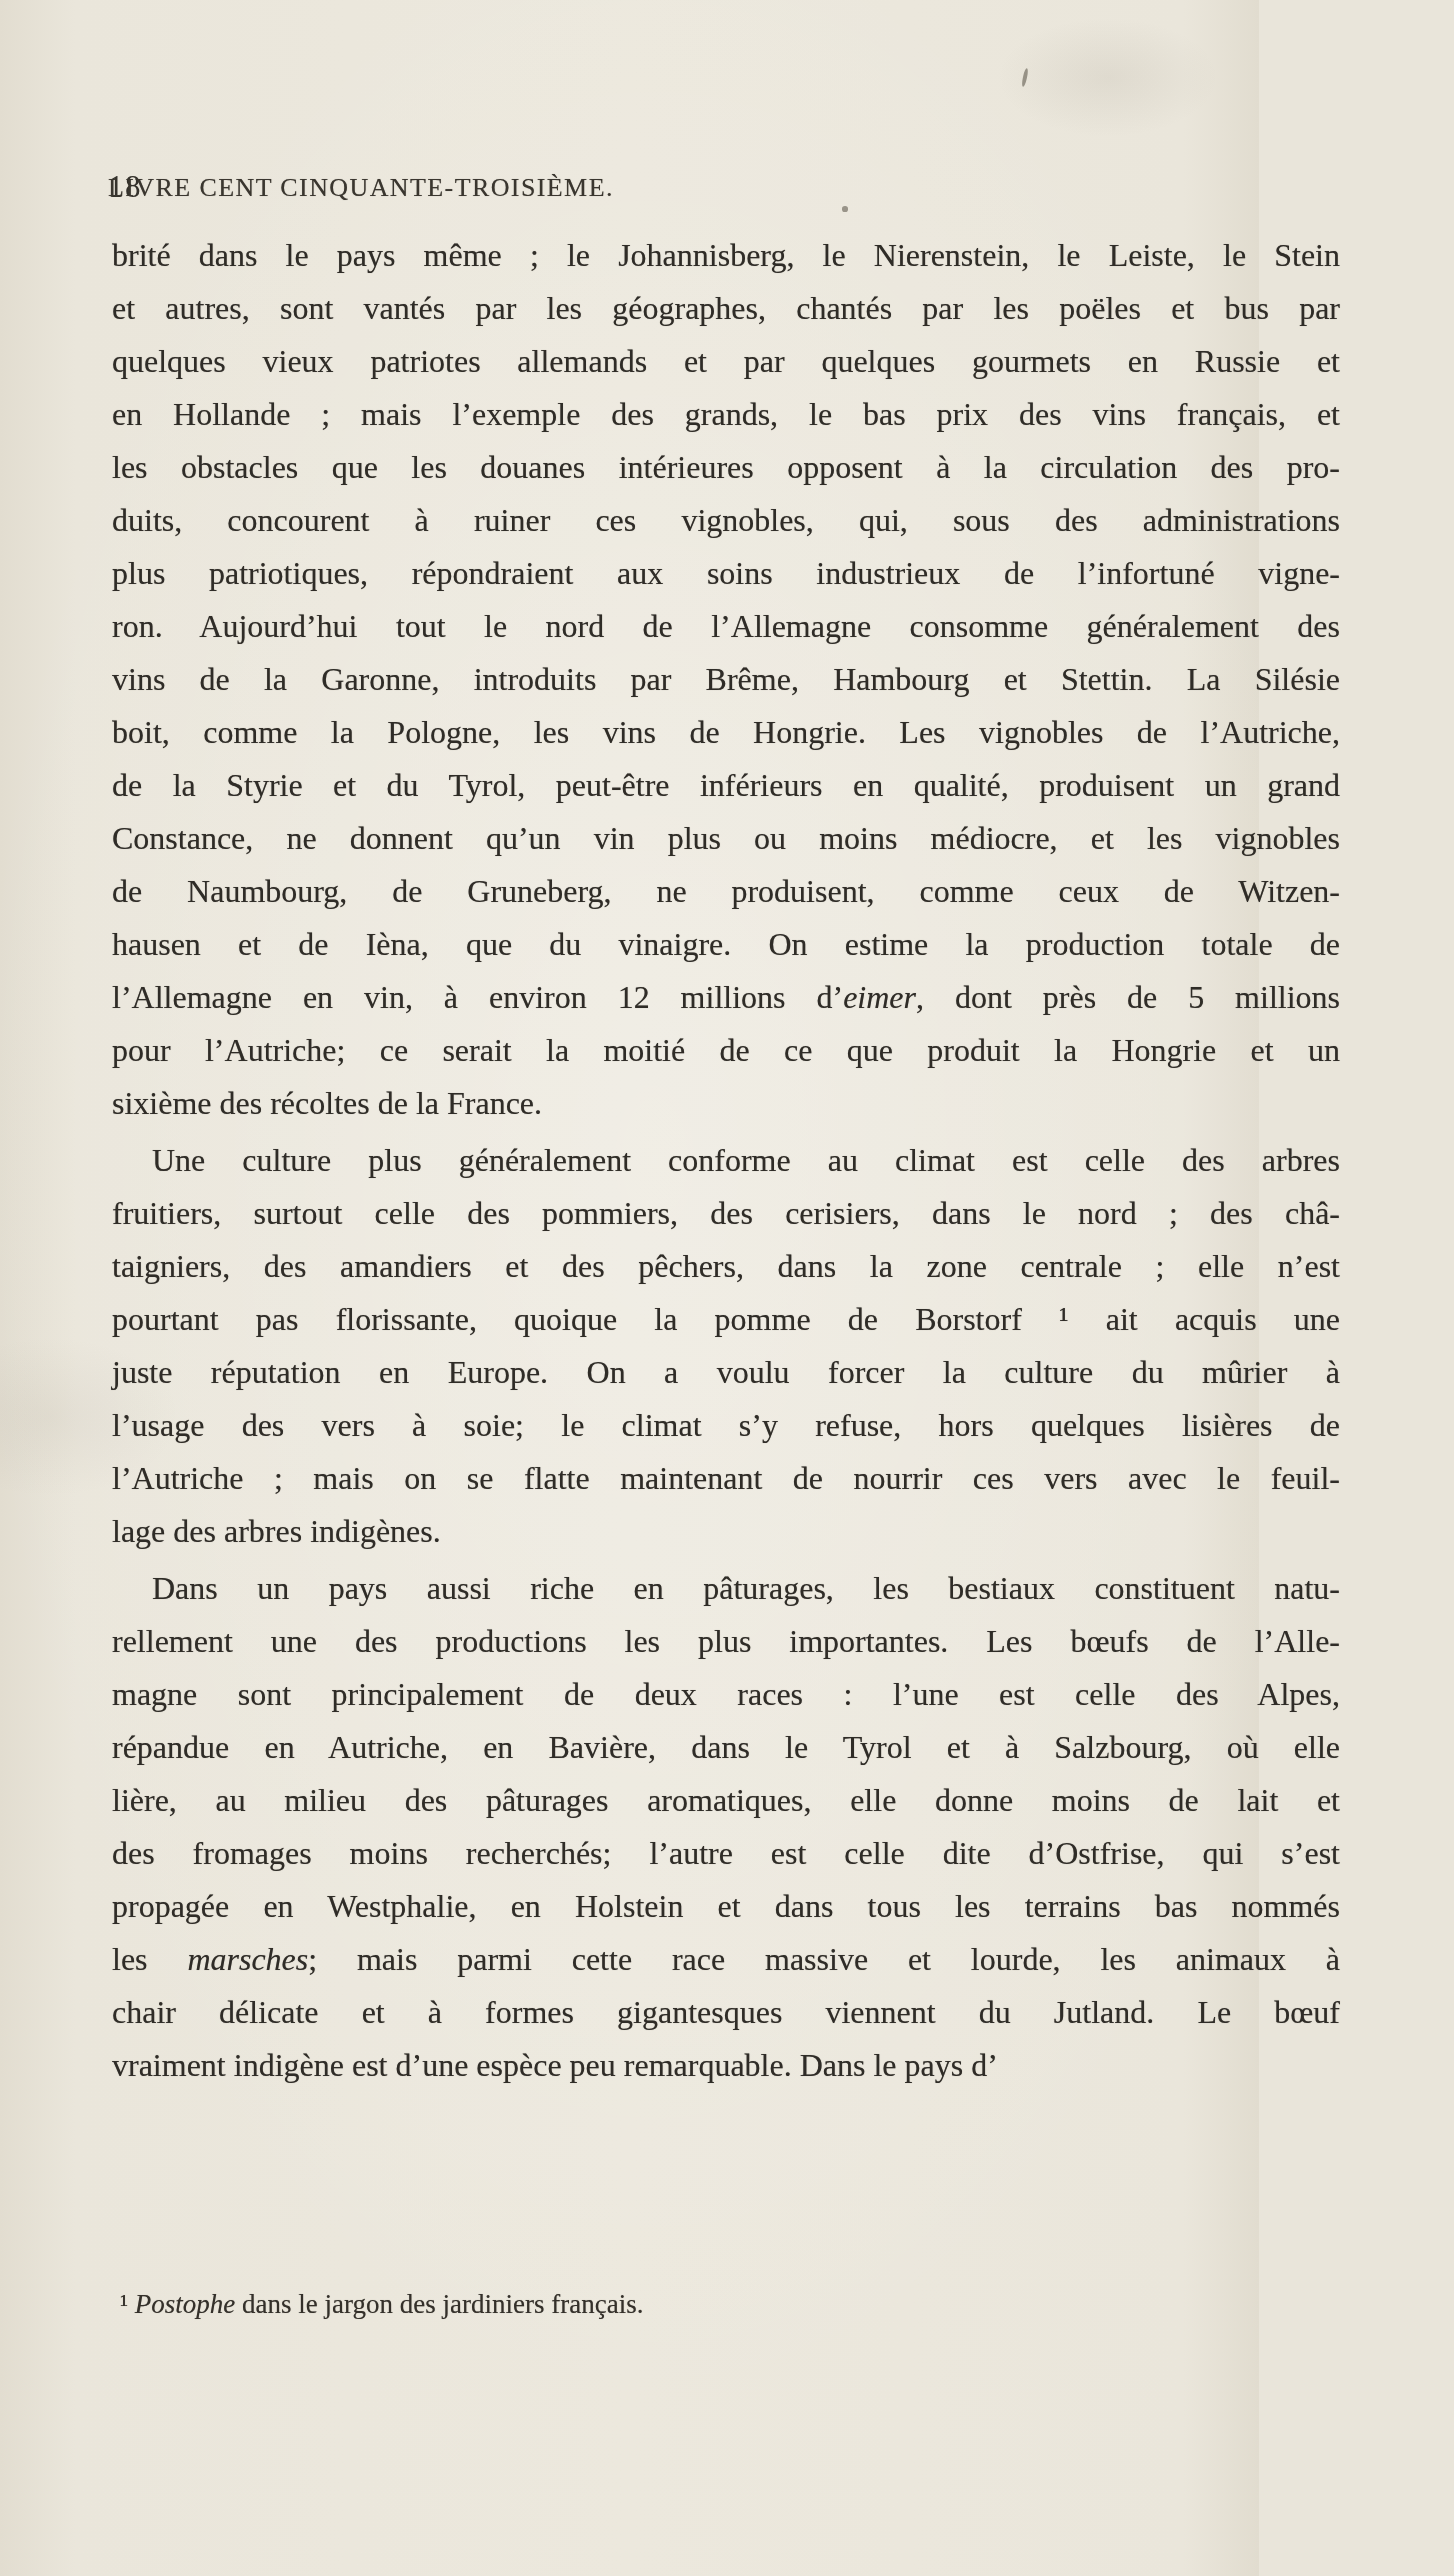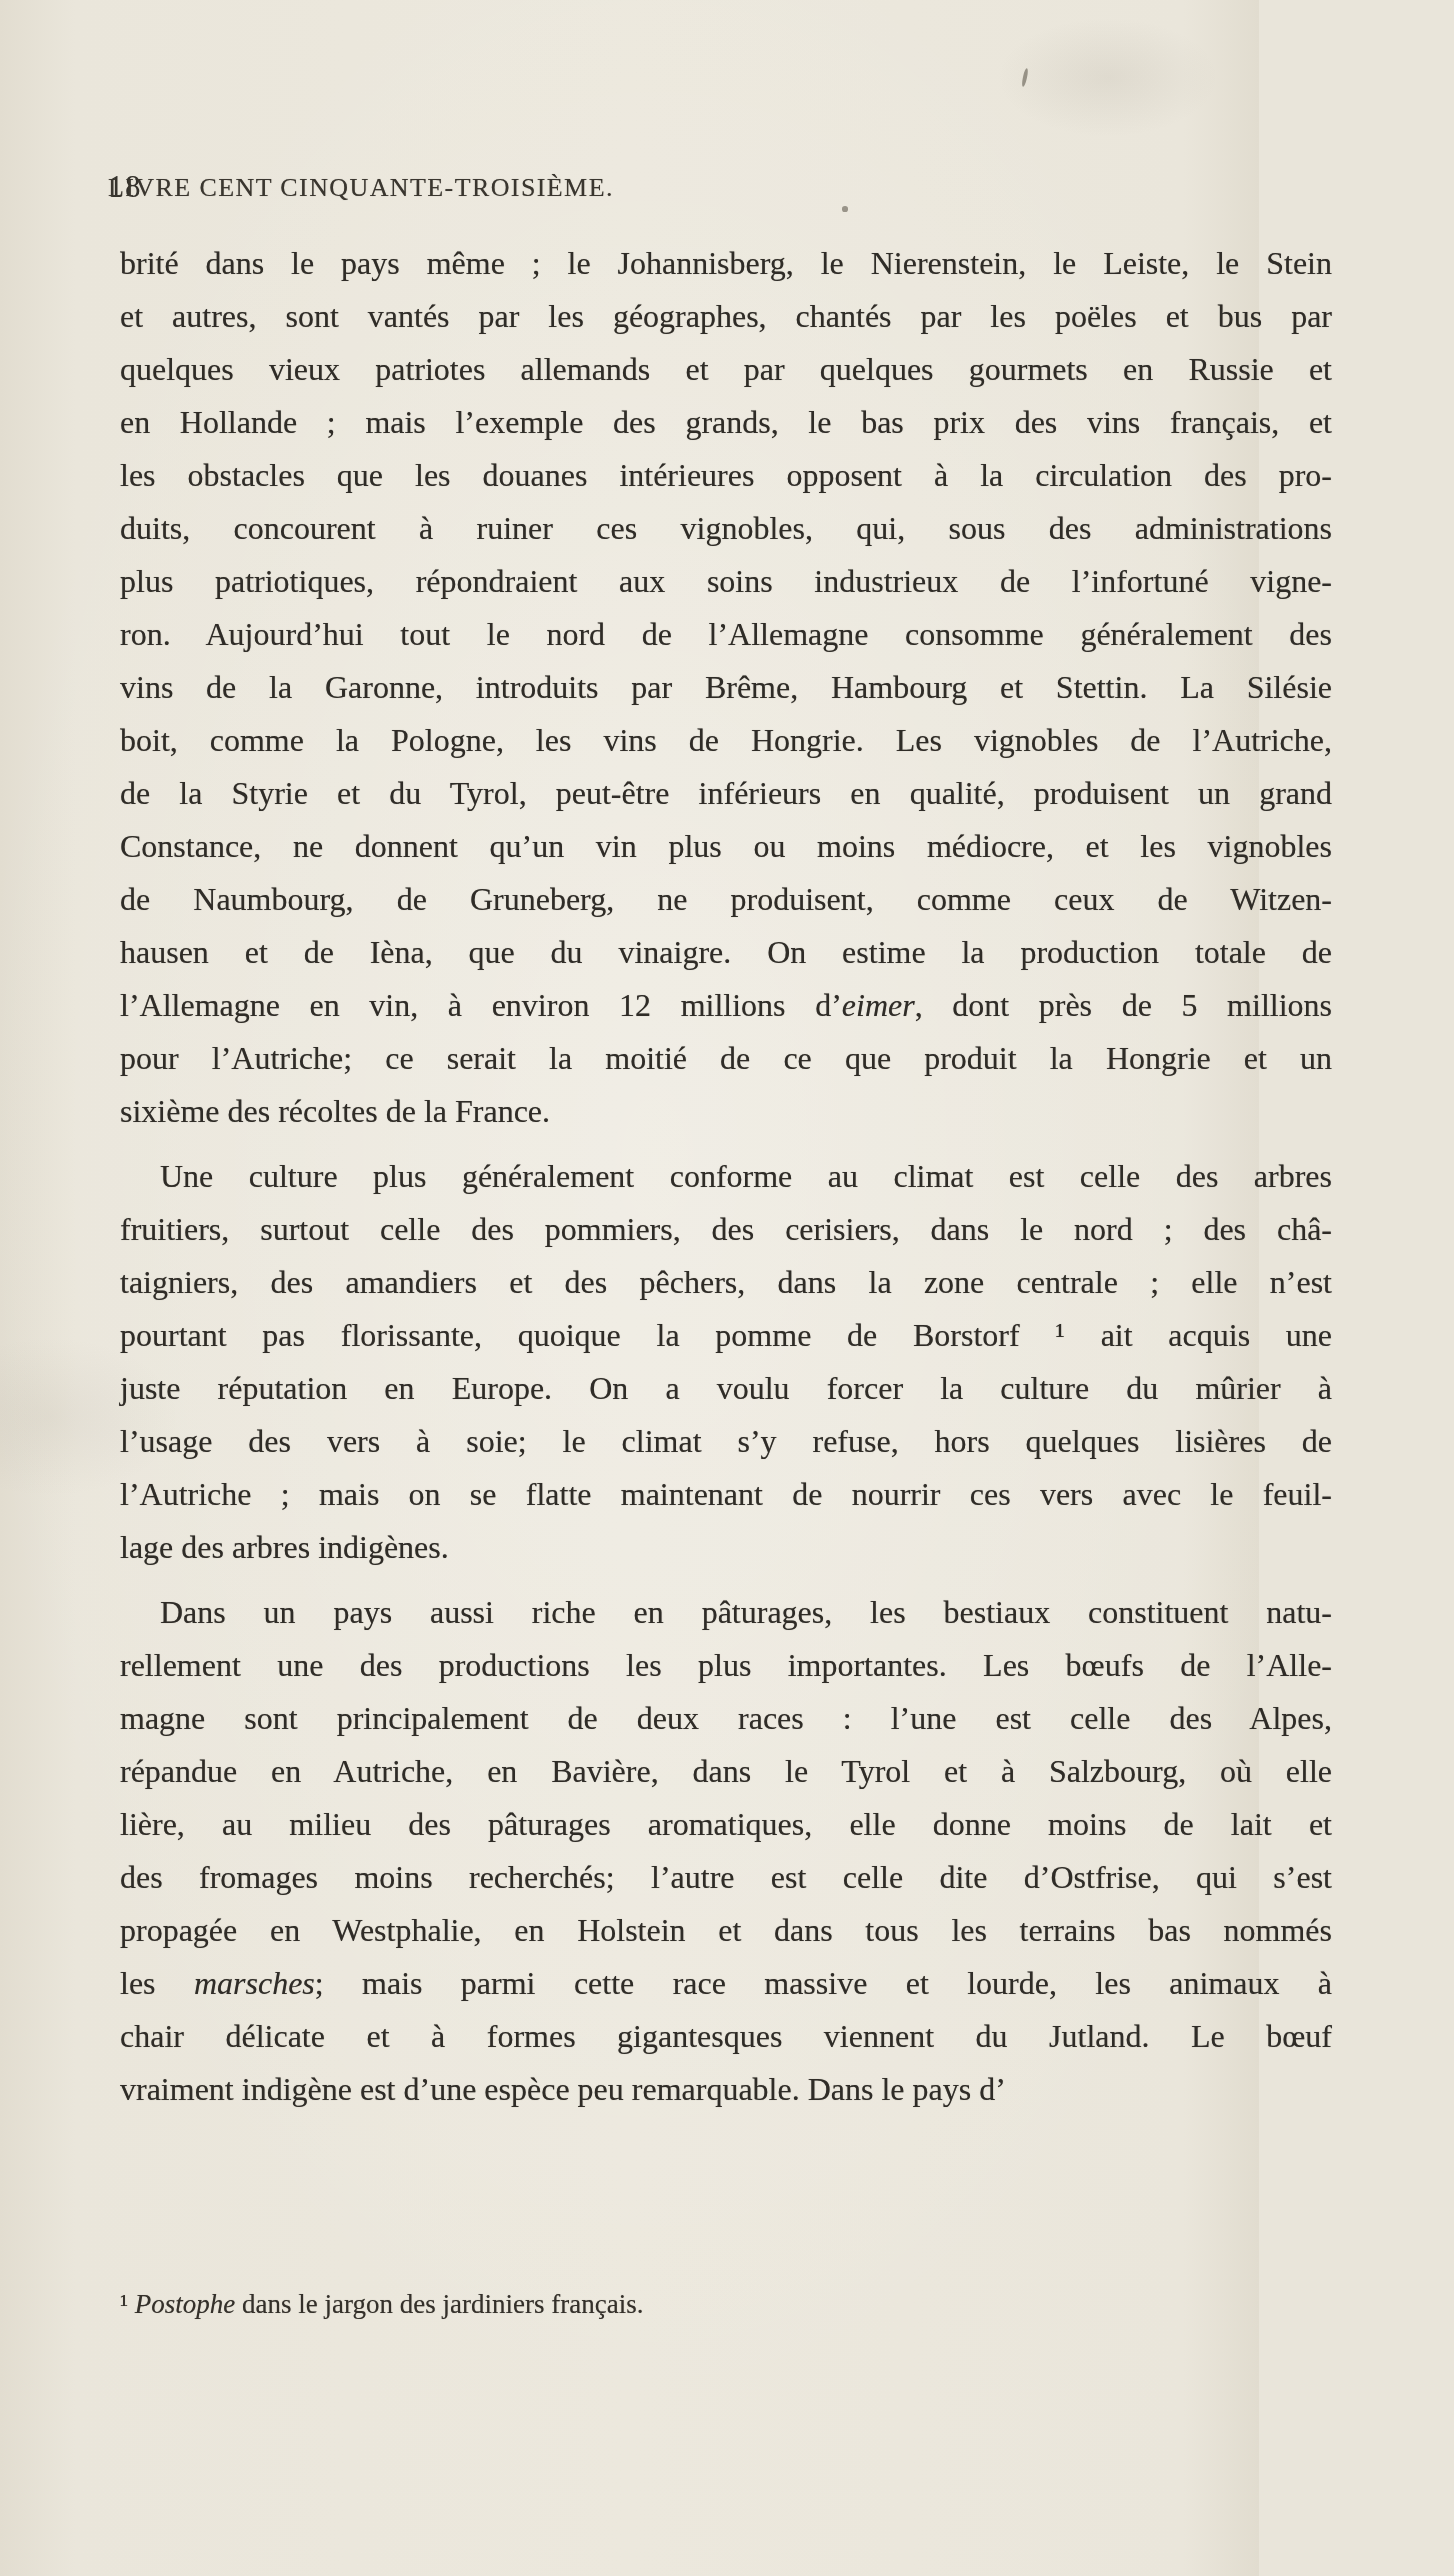--- a/index.html
+++ b/index.html
@@ -53,21 +53,21 @@
   .text-block {
     position: absolute;
     top: 225px;
     left: 108px;
     width: 1236px;
     font-size: 32px;
     line-height: 53px;
     color: #2f2c27;
     text-shadow: 0 0 0.7px rgba(47,44,39,0.5);
   }
-  .paragraph { margin: 12px; }
+  .paragraph { margin: 4px; }
   .line {
     text-align: justify;
     text-align-last: justify;
     white-space: normal;
     height: 53px;
   }
   .line.last {
     text-align-last: left;
   }
   .paragraph.indent .line:first-child {

